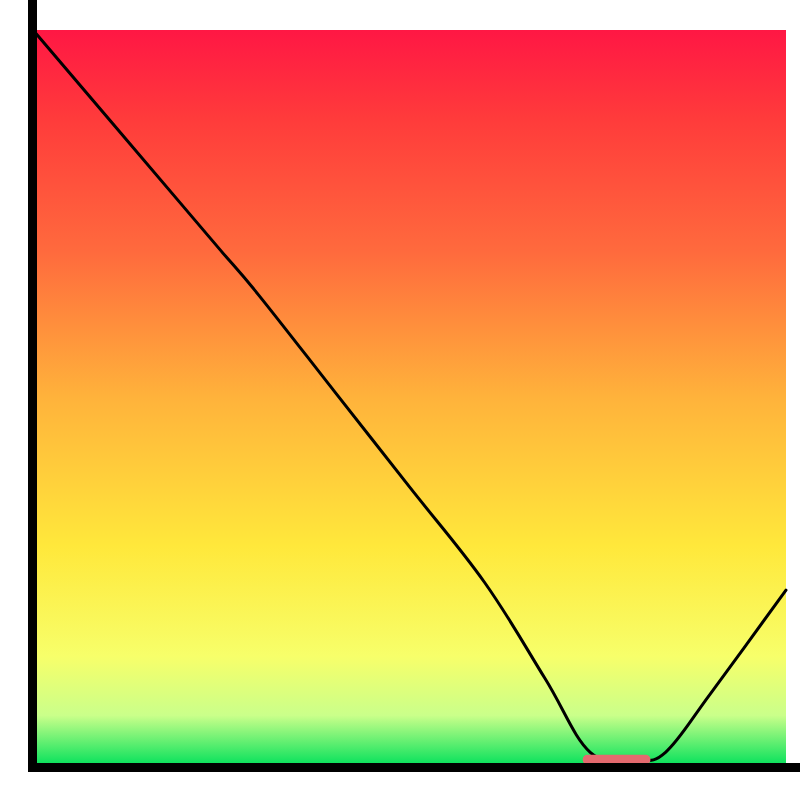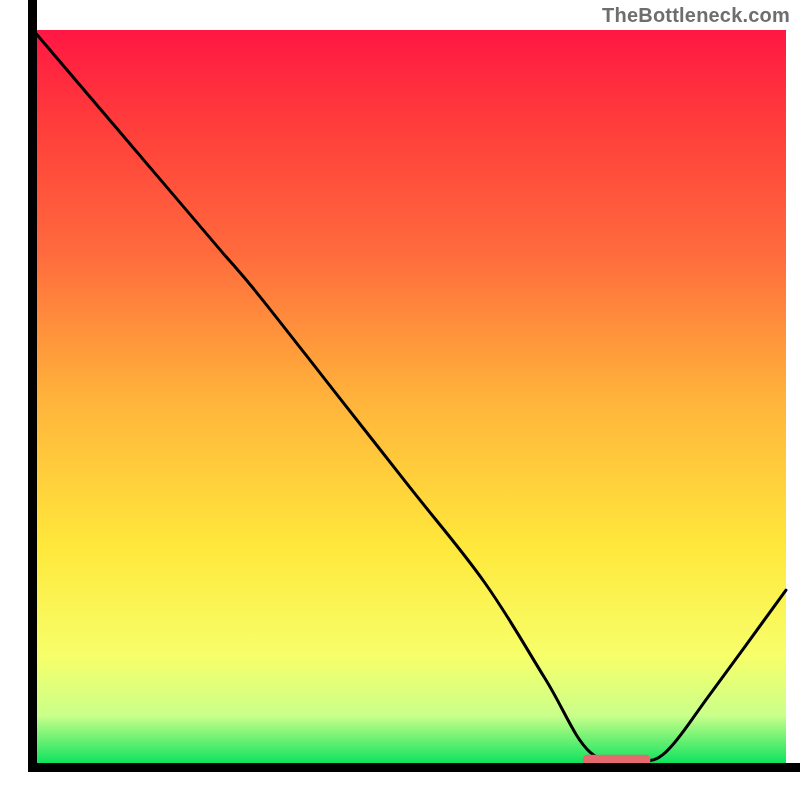--- a/index.html
+++ b/index.html
@@ -29,21 +29,20 @@
     position: absolute;
     inset: 0;
     z-index: 1;
   }
 </style>
 </head>
 <body>
 
 <div class="chart-container">
 
-  <div class="attribution">TheBottleneck.com</div>
 
   <svg class="plot-area" width="800" height="800" viewBox="0 0 800 800">
     <defs>
       <linearGradient id="bg-grad" x1="0" y1="0" x2="0" y2="1">
 
       <stop offset="0%" stop-color="#ff1744"></stop>
           <stop offset="12%" stop-color="#ff3b3b"></stop>
           <stop offset="30%" stop-color="#ff6a3d"></stop>
           <stop offset="50%" stop-color="#ffb33b"></stop>
           <stop offset="70%" stop-color="#ffe83b"></stop>

